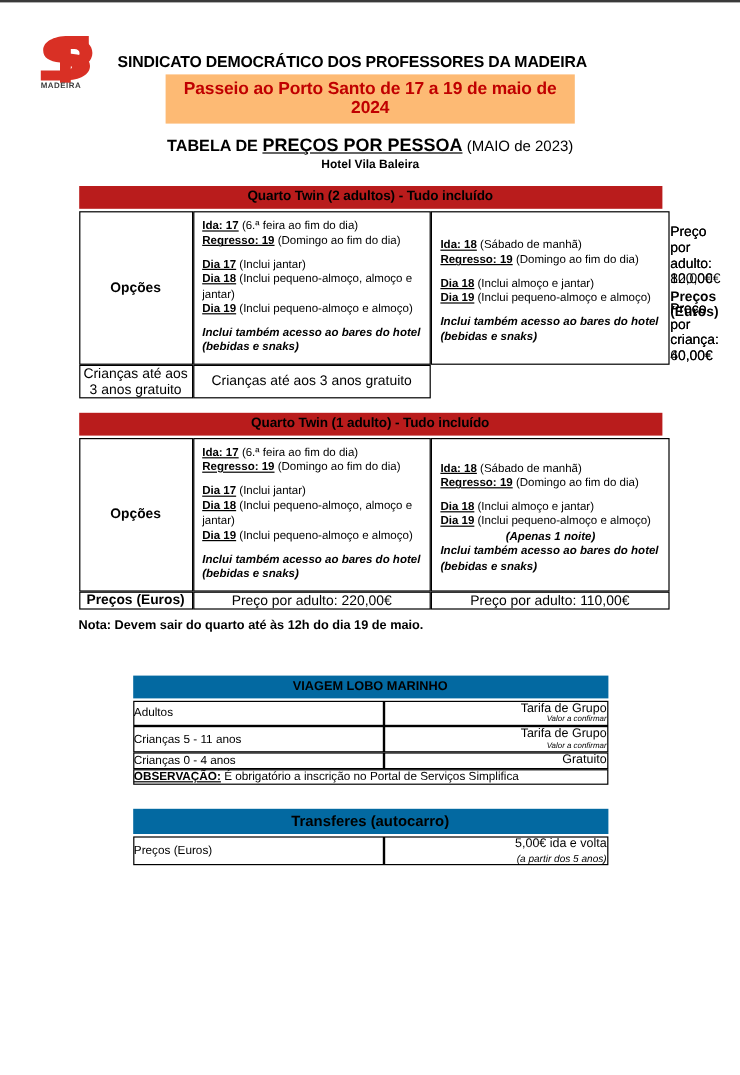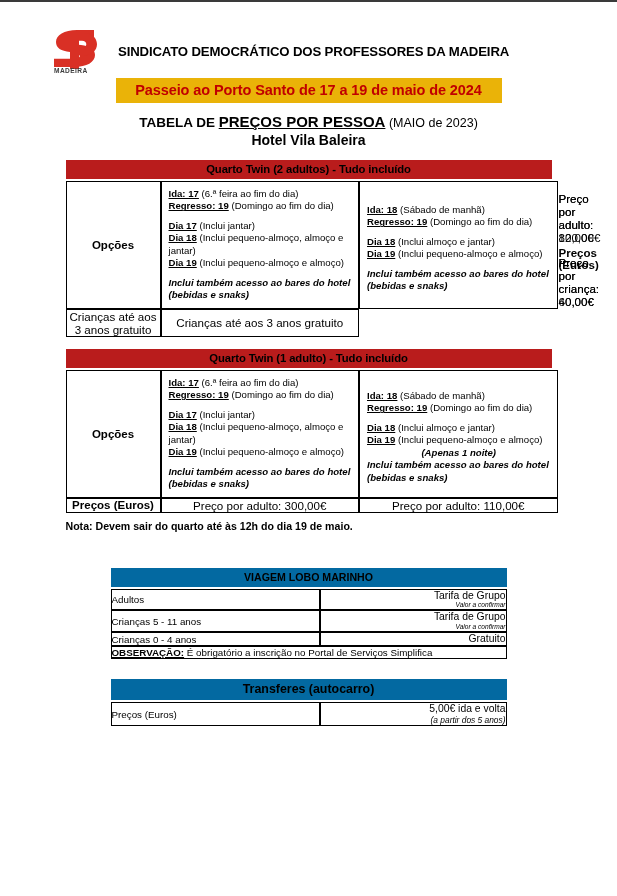--- a/index.html
+++ b/index.html
@@ -18,63 +18,63 @@
     background: #ffffff;
     box-sizing: border-box;
     border-top: 2px solid #3a3a3a;
     overflow: hidden;
   }
 
   
   .masthead {
     display: flex;
     align-items: center;
-    padding: 42px 0 0 44px;
+    padding: 42px 0 0 24px;
     height: 56px;
     box-sizing: border-box;
   }
   .logo {
     width: 58px;
     height: 48px;
     position: relative;
     flex: 0 0 auto;
   }
   .logo svg { display: block; }
   .org-name {
     font-size: 13.2px;
     font-weight: bold;
     letter-spacing: -0.15px;
     margin-left: 16px;
     white-space: nowrap;
   }
 
   
   .title-bar {
-    margin: 20px auto 0 auto;
-    width: 386px;
-    background: #eab308;
+    margin: 4px auto 0 auto;
+    width: 341px;
+    background: #fdba74;
     text-align: center;
     color: #c00000;
     font-weight: bold;
     font-size: 14.5px;
     padding: 4px 0 5px 0;
     letter-spacing: -0.1px;
   }
   .subtitle {
     text-align: center;
     font-size: 13.5px;
     margin-top: 10px;
     white-space: nowrap;
   }
   .subtitle .u { text-decoration: underline; font-weight: bold; font-size: 15px; }
   .subtitle .b { font-weight: bold; }
   .subtitle .sm { font-size: 12.5px; }
   .hotel {
     text-align: center;
-    font-size: 14px;
+    font-size: 10px;
     font-weight: bold;
     margin-top: 2px;
   }
 
   
   .tblwrap { width: 486px; margin: 0 auto; }
   .bar {
     background: #b91c1c;
     text-align: center;
     font-weight: bold;
@@ -252,21 +252,21 @@
             <div class="gap"></div>
             <div><u>Dia 18</u><span> (Inclui almoço e jantar)</span></div>
             <div><u>Dia 19</u><span> (Inclui pequeno-almoço e almoço)</span></div>
             <div class="it ctr">(Apenas 1 noite)</div>
             <div class="it">Inclui também acesso ao bares do hotel (bebidas e snaks)</div>
           </div>
         </td>
       </tr>
       <tr>
         <td class="c-label">Preços (Euros)</td>
-        <td class="price-cell">Preço por adulto: 300,00€</td>
+        <td class="price-cell">Preço por adulto: 220,00€</td>
         <td class="price-cell">Preço por adulto: 110,00€</td>
       </tr>
     </tbody>
       </table>
     <div class="note">Nota: Devem sair do quarto até às 12h do dia 19 de maio.</div>
   </div>
 
   <div class="tblwrap2" style="margin-top:36px;">
     <div class="bar2">VIAGEM LOBO MARINHO</div>
     <div class="spacer-2"></div>

